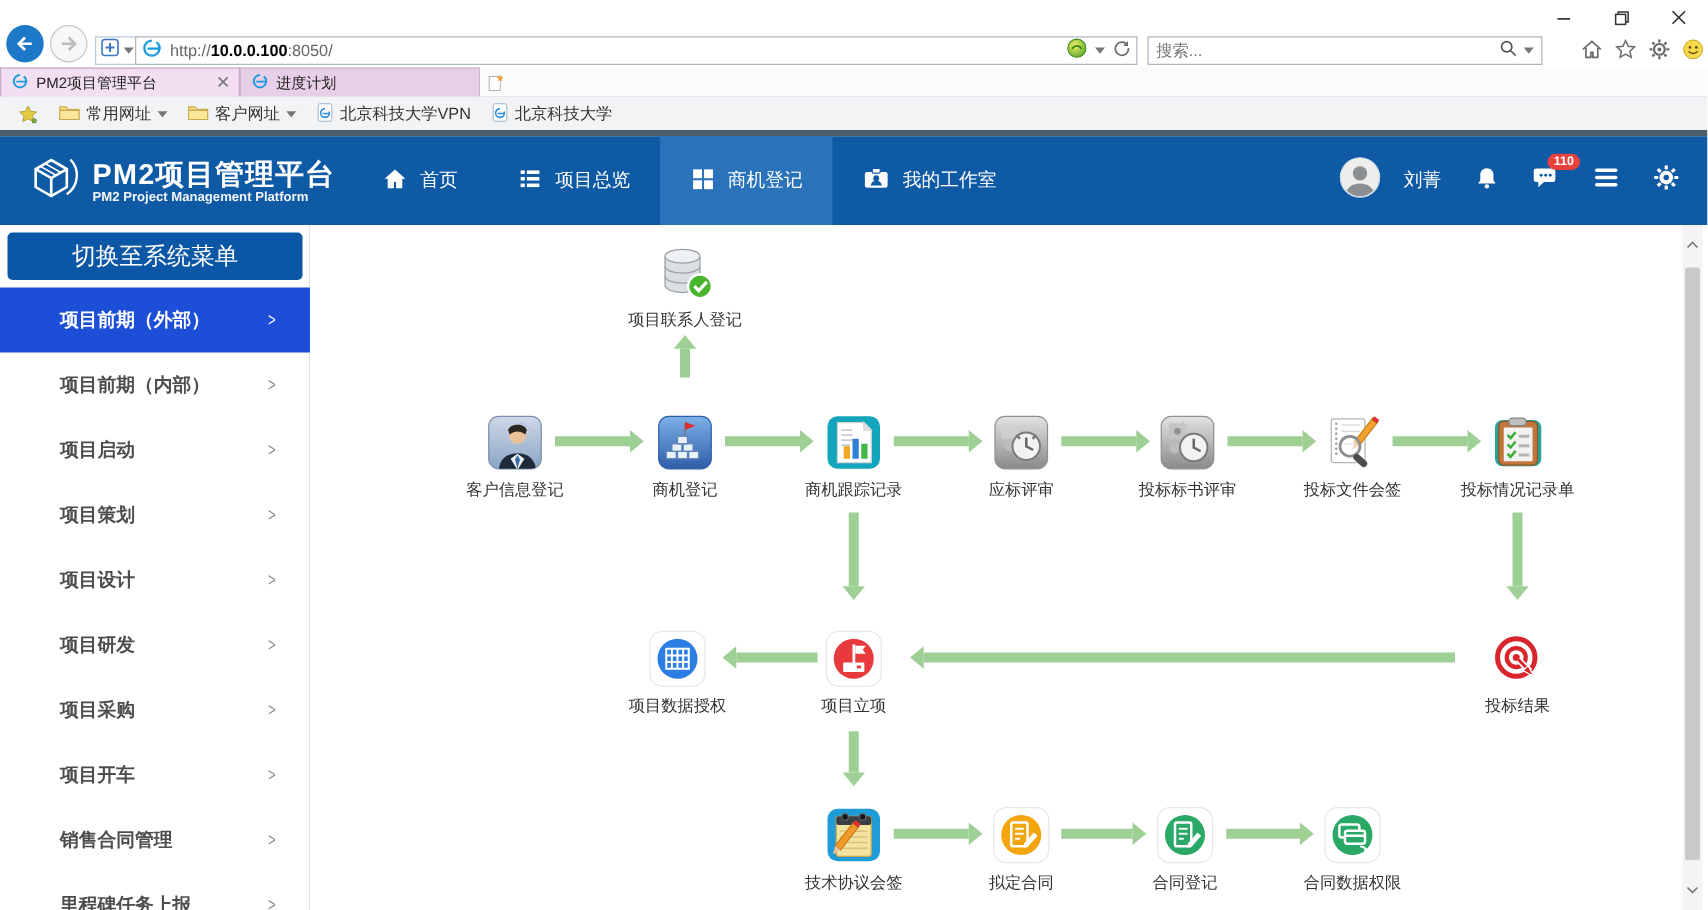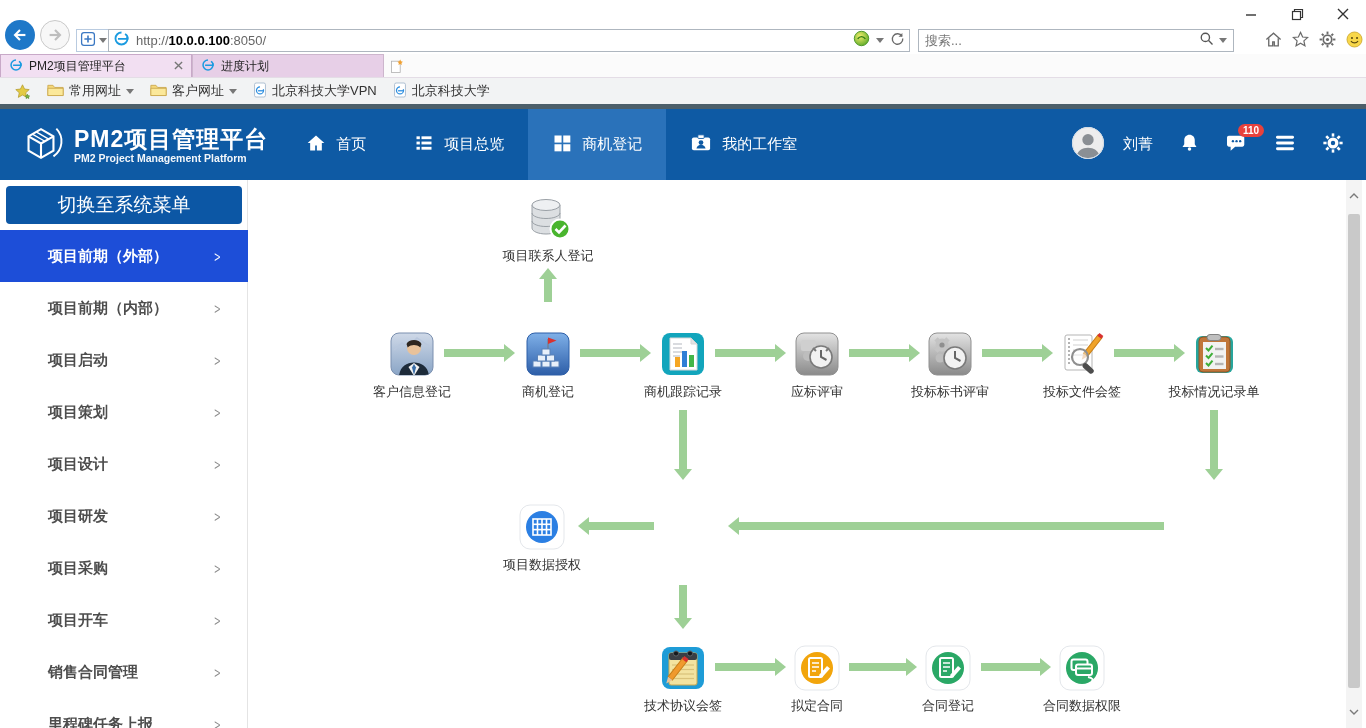--- a/index.html
+++ b/index.html
@@ -666,21 +666,51 @@
                 <line x1="15" y1="26.6" x2="33" y2="26.6"></line>
                 <line x1="19.5" y1="16" x2="19.5" y2="32"></line>
                 <line x1="24" y1="16" x2="24" y2="32"></line>
                 <line x1="28.5" y1="16" x2="28.5" y2="32"></line>
               </g>
             </svg>
         </span>
         <span class="nlabel">项目数据授权</span>
       </div>
 
-
+      <div class="node" style="left:370px; top:323px;">
+        <span class="ni">
+          <svg viewBox="0 0 48 48" width="48" height="48">
+              <rect x="2" y="2" width="44" height="44" rx="10" fill="#fff" stroke="#e4e7eb"></rect>
+              <circle cx="24" cy="24" r="16" fill="#e8393d"></circle>
+              <g fill="#fff">
+                <rect x="23" y="12.5" width="2.2" height="15"></rect>
+                <path d="M25.2 13.5h8.5l-2.6 3.2 2.6 3.2h-8.5z"></path>
+                <rect x="15.5" y="27" width="17" height="7.5" rx="1"></rect>
+              </g>
+              <rect x="26.5" y="29.5" width="3.4" height="2.2" fill="#e8393d"></rect>
+            </svg>
+        </span>
+        <span class="nlabel">项目立项</span>
+      </div>
+
+      <div class="node" style="left:901px; top:323px;">
+        <span class="ni">
+          <svg viewBox="0 0 48 48" width="48" height="48">
+              <circle cx="23" cy="23" r="17" fill="#d8262c"></circle>
+              <circle cx="23" cy="23" r="13" fill="#fff"></circle>
+              <circle cx="23" cy="23" r="9.3" fill="#d8262c"></circle>
+              <circle cx="23" cy="23" r="5.8" fill="#fff"></circle>
+              <circle cx="23" cy="23" r="2.8" fill="#d8262c"></circle>
+              <path d="M24.5 24.5l9.5 9.5" stroke="#fff" stroke-width="5"></path>
+              <path d="M24.5 24.5l9.5 9.5" stroke="#d8262c" stroke-width="2.4"></path>
+              <path d="M32.5 29.5l4.5 8.5-8.5-4.5z" fill="#d8262c" stroke="#fff"></path>
+            </svg>
+        </span>
+        <span class="nlabel">投标结果</span>
+      </div>
 
       <div class="node" style="left:370px; top:464px;">
         <span class="ni">
           <svg viewBox="0 0 48 48" width="48" height="48">
               <rect x="3" y="3" width="42" height="42" rx="8" fill="#1e9cd7"></rect>
               <rect x="10" y="9" width="28" height="32" rx="2" fill="#f3e3a0" stroke="#caa84e"></rect>
               <rect x="10" y="9" width="28" height="7" rx="2" fill="#3a3f45"></rect>
               <circle cx="17" cy="9.5" r="2.6" fill="#16191c" stroke="#5c6166"></circle>
               <circle cx="31" cy="9.5" r="2.6" fill="#16191c" stroke="#5c6166"></circle>
               <g stroke="#d9c27a" stroke-width="1.2">

